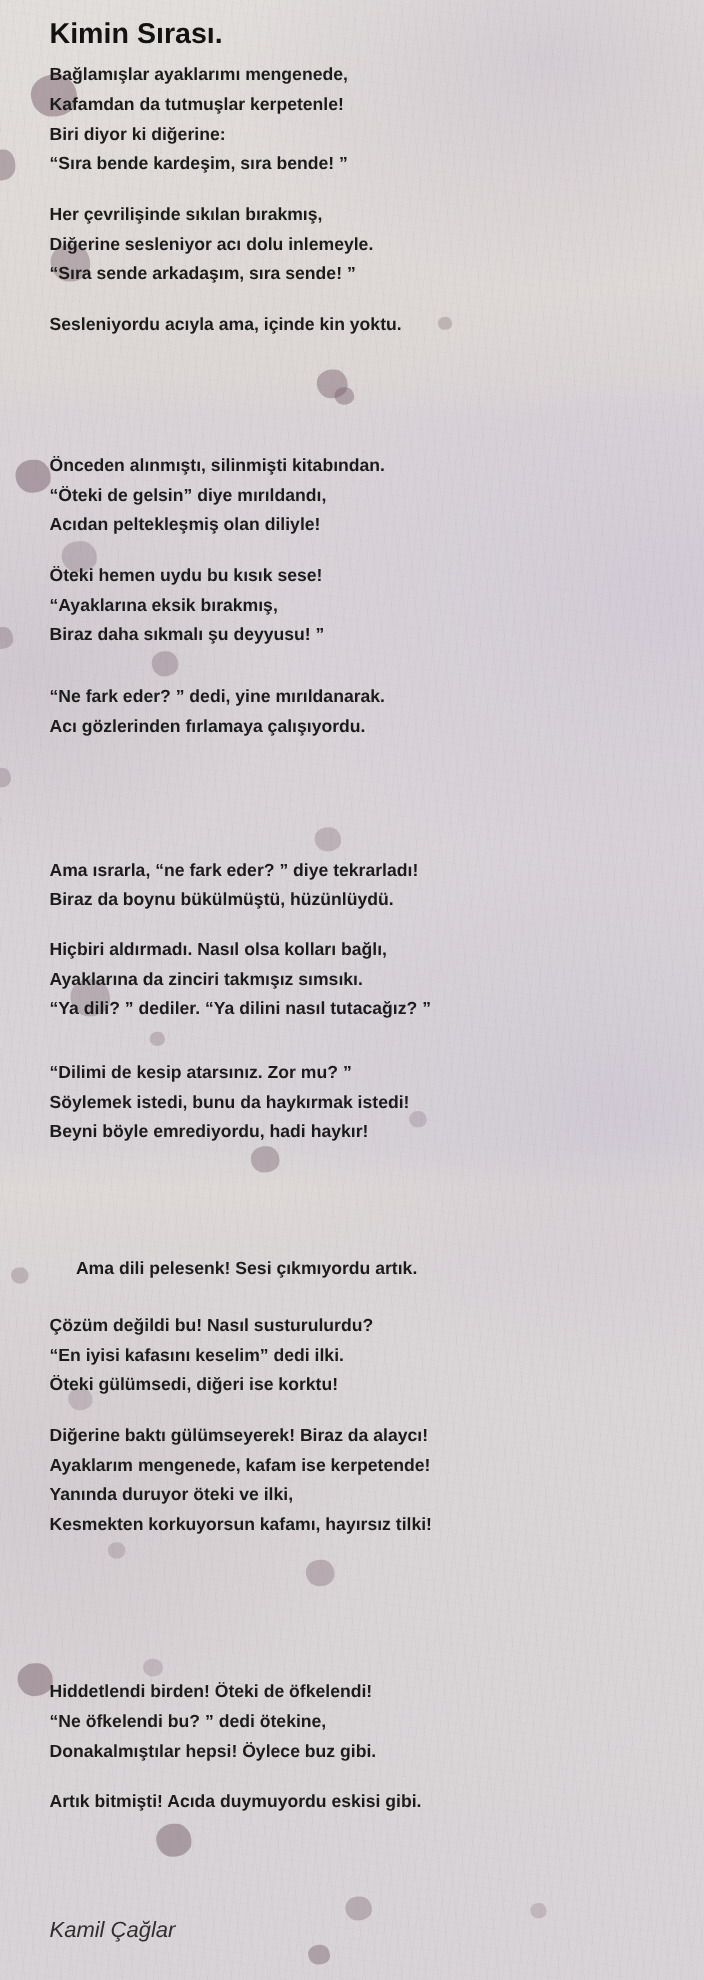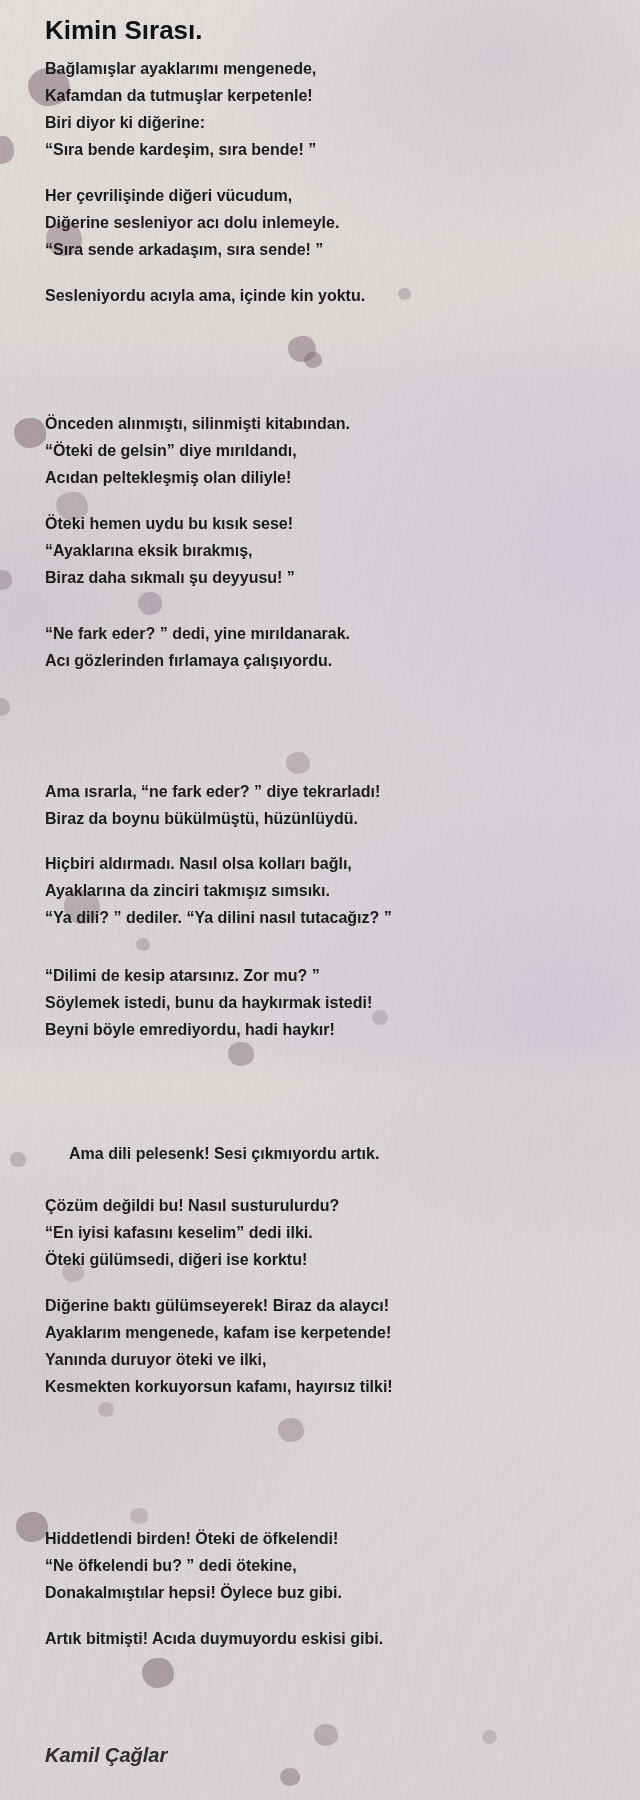--- a/index.html
+++ b/index.html
@@ -53,21 +53,21 @@
   .mt31  { margin-top: 31px; }
   .mt97  { margin-top: 97px; margin-left: 24px; }
   .mt101 { margin-top: 101px; }
   .mt104 { margin-top: 104px; }
   .mt125 { margin-top: 125px; }
   .author {
     position: relative; z-index: 2;
     margin-top: 90px;
     font-size: 20px;
     font-style: italic;
-    font-weight: bold;
+    font-weight: normal;
     line-height: 27px;
     color: #2f2d2e;
   }
   .blot {
     position: absolute;
     z-index: 1;
     background: #7c6470;
     border-radius: 52% 45% 55% 48% / 48% 55% 44% 56%;
     filter: blur(0.7px);
     pointer-events: none;
@@ -108,21 +108,21 @@
   <h1 class="title">Kimin Sırası.</h1>
 
   <div class="stanza">
     <p>Bağlamışlar ayaklarımı mengenede,</p>
     <p>Kafamdan da tutmuşlar kerpetenle!</p>
     <p>Biri diyor ki diğerine:</p>
     <p>“Sıra bende kardeşim, sıra bende! ”</p>
   </div>
 
   <div class="stanza mt19">
-    <p>Her çevrilişinde diğeri vücudum,</p>
+    <p>Her çevrilişinde sıkılan bırakmış,</p>
     <p>Diğerine sesleniyor acı dolu inlemeyle.</p>
     <p>“Sıra sende arkadaşım, sıra sende! ”</p>
   </div>
 
   <div class="stanza mt19">
     <p>Sesleniyordu acıyla ama, içinde kin yoktu.</p>
   </div>
 
   <div class="stanza mt101">
     <p>Önceden alınmıştı, silinmişti kitabından.</p>

